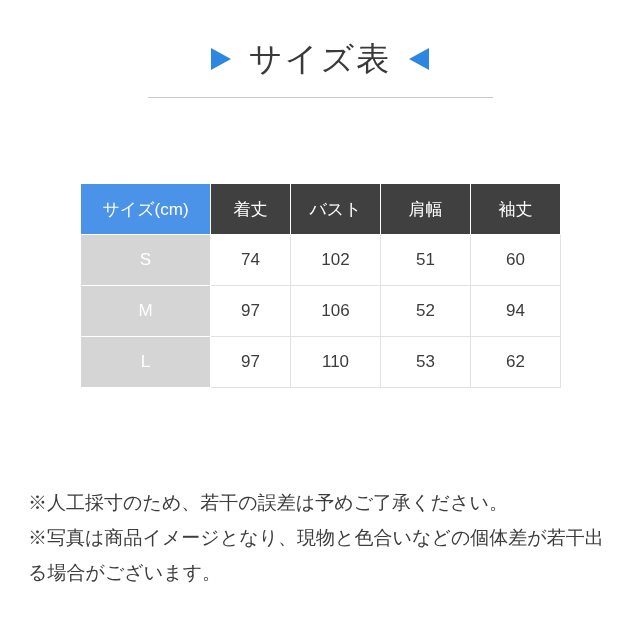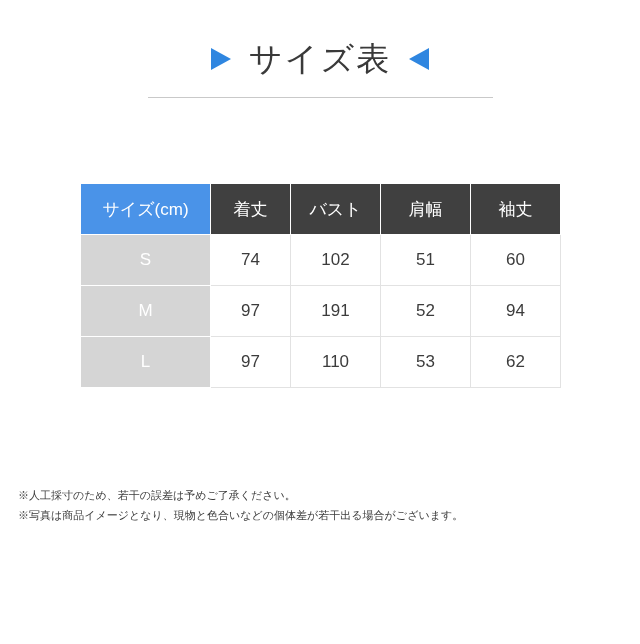--- a/index.html
+++ b/index.html
@@ -104,23 +104,23 @@
   col.c1 { width: 130px; }
   col.c2 { width: 80px; }
   col.c3 { width: 90px; }
   col.c4 { width: 90px; }
   col.c5 { width: 90px; }
 
   
   .notes {
     position: absolute;
     top: 485px;
-    left: 18px;
+    left: 28px;
     width: 580px;
-    font-size: 11px;
+    font-size: 19px;
     line-height: 1.85;
     color: #3c3c3c;
     font-family: Liberation Serif, serif;
   }
   .notes p {
     margin: 0;
     white-space: pre-wrap;
   }
 </style>
 </head>
@@ -159,21 +159,21 @@
         <tr>
           <th>S</th>
           <td>74</td>
           <td>102</td>
           <td>51</td>
           <td>60</td>
         </tr>
         <tr>
           <th>M</th>
           <td>97</td>
-          <td>191</td>
+          <td>106</td>
           <td>52</td>
           <td>94</td>
         </tr>
         <tr>
           <th>L</th>
           <td>97</td>
           <td>110</td>
           <td>53</td>
           <td>62</td>
         </tr>

